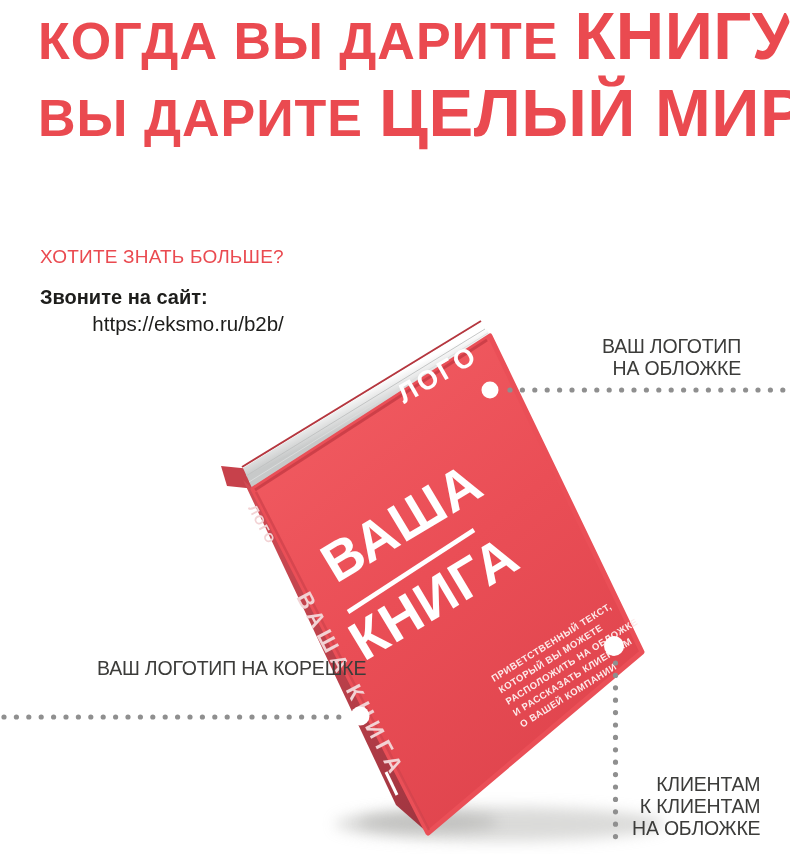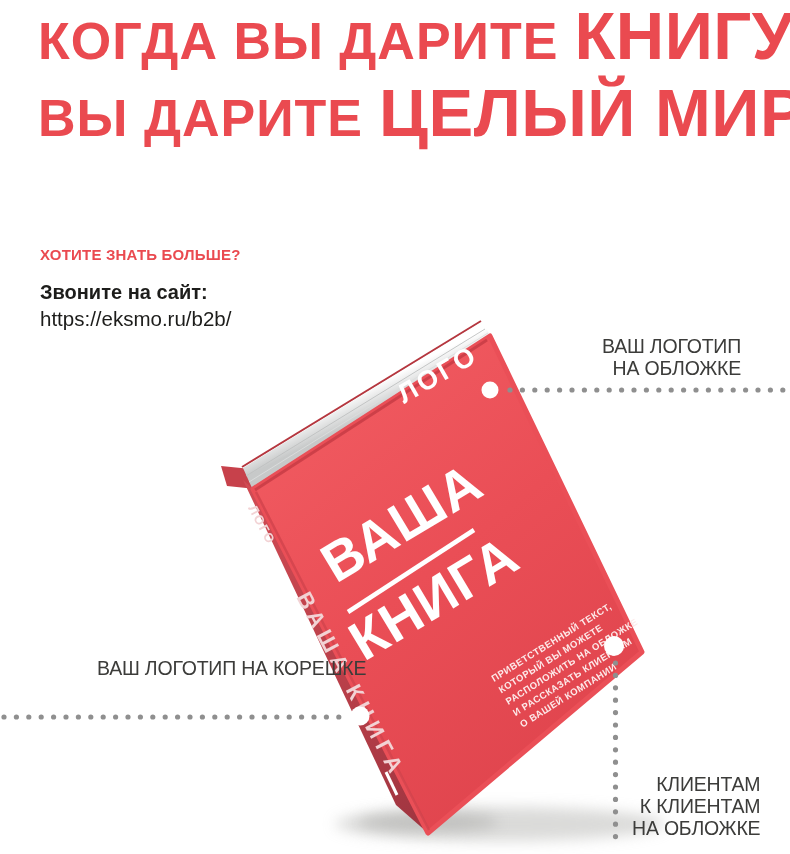--- a/index.html
+++ b/index.html
@@ -1,30 +1,31 @@
 <!DOCTYPE html>
 <html><head>
 <meta charset="utf-8">
 <style>
   html,body{margin:0;padding:0;background:#ffffff;}
   .poster{
     position:relative;width:790px;height:854px;overflow:hidden;background:#ffffff;
     font-family:"Liberation Sans",sans-serif;
+    border-radius:27px;
   }
   
   .headline{position:absolute;left:38px;top:2px;color:#ea4a50;font-weight:bold;white-space:nowrap;}
   .hl-row{display:flex;align-items:baseline;gap:16px;line-height:1;}
   .hl-row + .hl-row{margin-top:10px;}
   .hl-sm{font-size:52px;letter-spacing:1px;}
   .hl-lg{font-size:67px;letter-spacing:0.5px;}
   
   .contact{position:absolute;left:40px;top:246px;color:#1d1d1b;}
-  .contact-heading{color:#ea4a50;font-weight:bold;font-size:15px;letter-spacing:0.2px;margin-bottom:18px;}
+  .contact-heading{color:#ea4a50;font-weight:normal;font-size:19px;letter-spacing:0.2px;margin-bottom:18px;}
   .contact-label{font-weight:bold;font-size:20px;line-height:1.15;margin-bottom:3px;}
-  .contact-value{font-size:20.5px;line-height:1.15;margin-bottom:16px;}
+  .contact-value{font-size:20.5px;line-height:1.15;margin-bottom:16px;text-align:right;}
   .condensed{display:inline-block;transform:scaleX(0.85);transform-origin:left center;white-space:nowrap;font-size:19.5px;}
   
   .callout{position:absolute;color:#3c3c3a;font-size:19.5px;line-height:21.8px;letter-spacing:-0.2px;white-space:nowrap;text-align:right;}
   .callout-tr{left:602px;top:336px;}
   .callout-left{left:97px;top:658px;}
   .callout-br{left:632px;top:774px;}
   
   .book-svg{position:absolute;left:0;top:0;}
   .book-svg text{font-family:"Liberation Sans",sans-serif;}
 </style>

